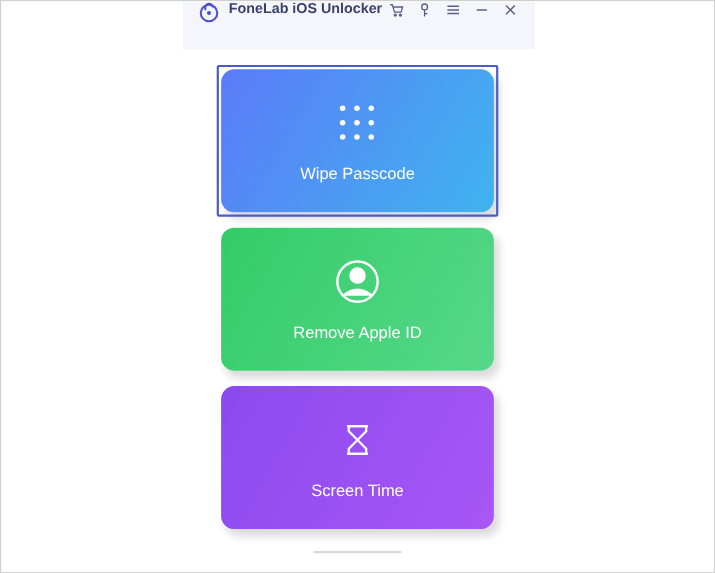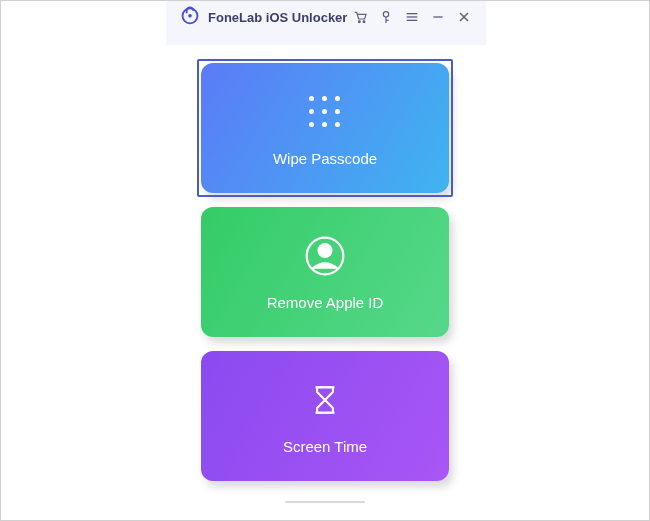--- a/index.html
+++ b/index.html
@@ -11,22 +11,22 @@
       font-family: -apple-system, BlinkMacSystemFont, "Segoe UI", Arial, sans-serif;
       background: #fff;
       width: 650px;
       height: 521px;
       border: 1px solid #d0d0d0;
       position: relative;
       overflow: hidden;
     }
     .header {
       display: flex;
-      align-items: flex-end;
-      padding: 20px 14px;
+      align-items: flex-start;
+      padding: 0 14px;
       background: #f5f6fb;
       height: 44px;
       margin-left: 165px;
       margin-right: 165px;
       width: 320px;
     }
     .logo-icon {
       width: 20px;
       height: 20px;
       margin-right: 8px;

